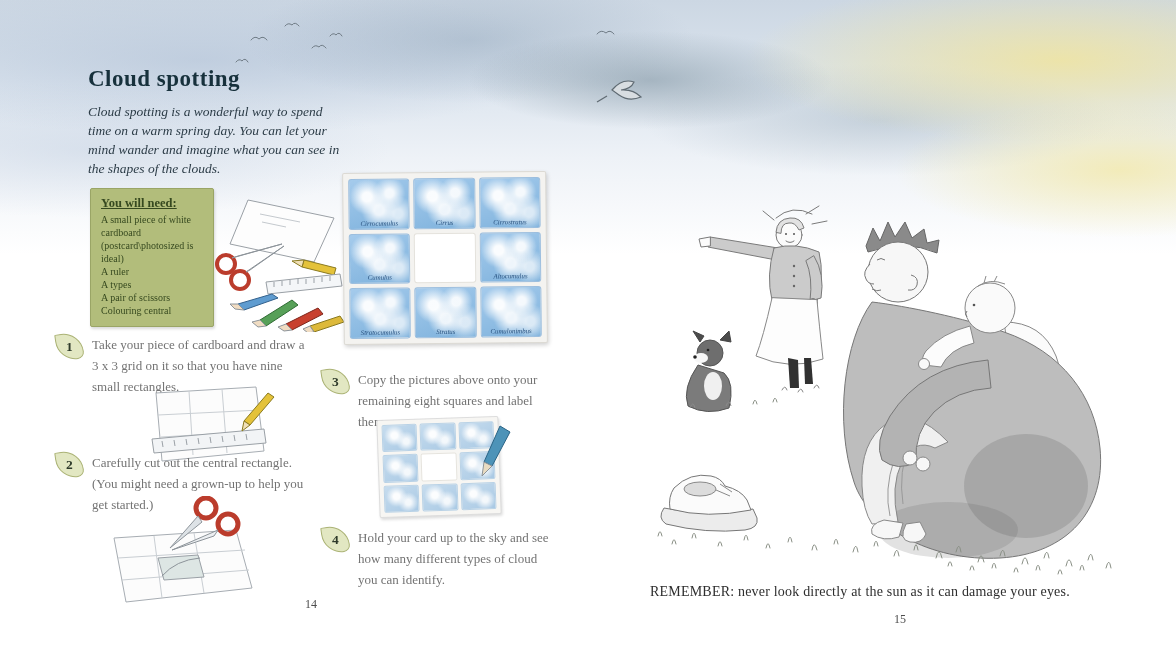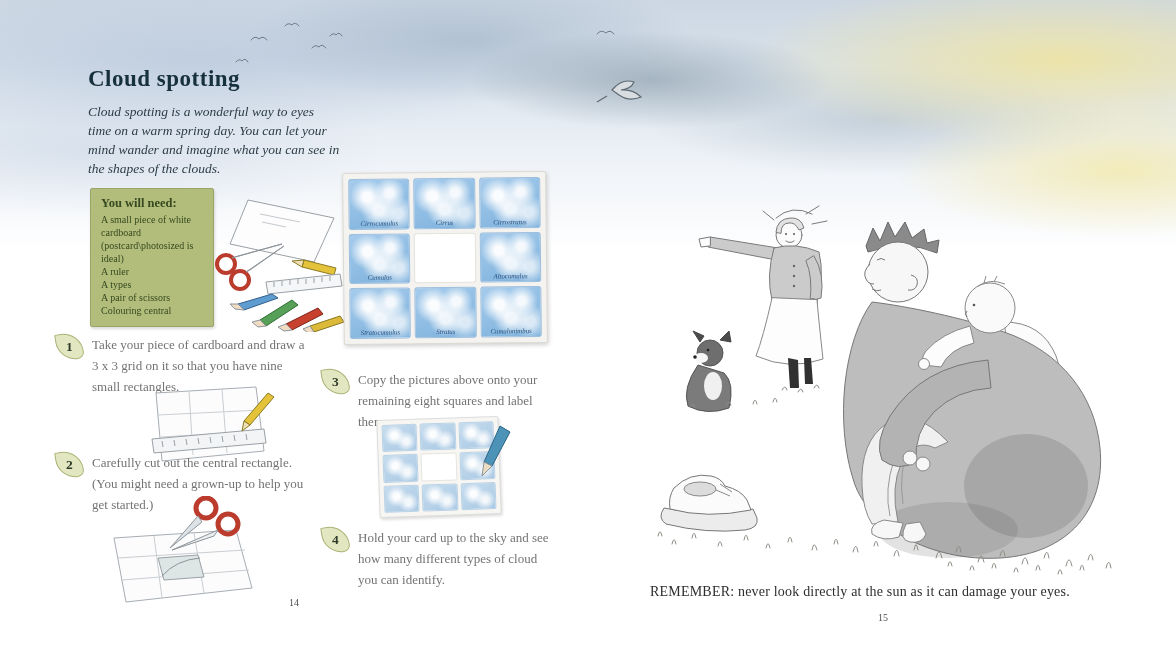--- a/index.html
+++ b/index.html
@@ -30,35 +30,35 @@
   .intro {
     position:absolute; left:88px; top:102px; width:252px;
     font-style:italic; font-size:13.5px; line-height:1.42; color:#2c3c47;
   }
   .need-box {
     position:absolute; left:90px; top:188px; width:124px; min-height:132px;
     background:#b2bd7b; border:1px solid #9aa566; border-radius:2px;
     padding:7px 8px 9px 10px; color:#36491f;
     box-shadow:1px 2px 3px rgba(0,0,0,.15);
   }
-  .need-box .nb-head { font-weight:bold; font-size:12.5px; margin-bottom:2px; }
+  .need-box .nb-head { font-weight:bold; font-size:12.5px; margin-bottom:2px;text-decoration:underline; }
   .need-box .nb-item { font-weight:normal; font-size:10px; line-height:1.3; }
   .step { position:absolute; }
   .leaf {
     position:absolute; width:27px; height:27px; background:#e2e7c2;
     border:1.5px solid #aab274; border-radius:4% 90% 30% 90%;
     transform:rotate(-8deg);
     display:flex; align-items:center; justify-content:center;
   }
   .leaf span { transform:rotate(8deg); font-size:13.5px; font-weight:bold; color:#2e3a2a; }
   .step-text {
     position:absolute; left:36px; top:2px; font-size:13px; line-height:1.6;
     color:#737373; width:215px;
   }
-  .pagenum { position:absolute; font-size:10px; color:#4e4e4e; }
+  .pagenum { position:absolute; font-size:12px; color:#4e4e4e;margin-left:16px; }
   .remember {
     position:absolute; left:650px; top:584px; font-size:14px; color:#2e2e2e;
     letter-spacing:.2px;
   }
   
   .cloud-card {
     position:absolute; left:343px; top:172px; width:204px; height:172px;
     background:#f4f3f0; border:1px solid #dcdad4; border-radius:2px;
     transform:rotate(-.6deg); box-shadow:1px 2px 4px rgba(0,0,0,.18);
     display:grid; grid-template-columns:repeat(3,1fr); grid-template-rows:repeat(3,1fr);
@@ -111,21 +111,21 @@
       <path d="M330,36 q3,-4 6,-1 q3,-4 6,1"></path>
       <path d="M597,34 q4,-5 9,-1 q4,-4 8,1"></path>
     </g>
     <g stroke="#5f6a72" stroke-width="1.2" fill="#d8dde1">
       <path d="M612,90 q10,-12 22,-8 q-3,7 -13,8 q12,-1 20,7 q-12,5 -22,-2 l-7,-5 z"></path>
       <path d="M607,96 l-10,6" fill="none"></path>
     </g>
   </svg>
 
   <h1 class="page-title">Cloud spotting</h1>
-  <p class="intro">Cloud spotting is a wonderful way to eyes time on a warm spring day. You can let your mind wander and imagine what you can see in the shapes of the clouds.</p>
+  <p class="intro">Cloud spotting is a wonderful way to spend time on a warm spring day. You can let your mind wander and imagine what you can see in the shapes of the clouds.</p>
 
   <div class="need-box">
     <div class="nb-head">You will need:</div>
     <div class="nb-item">A small piece of white cardboard (postcard\photosized is ideal)</div>
     <div class="nb-item">A ruler</div>
     <div class="nb-item">A types</div>
     <div class="nb-item">A pair of scissors</div>
     <div class="nb-item">Colouring central</div>
   </div>
 

